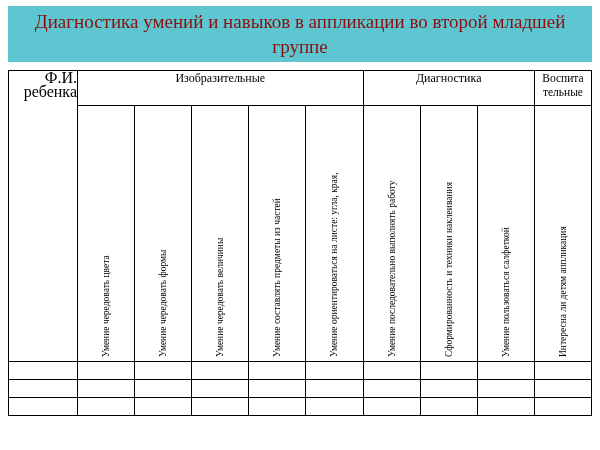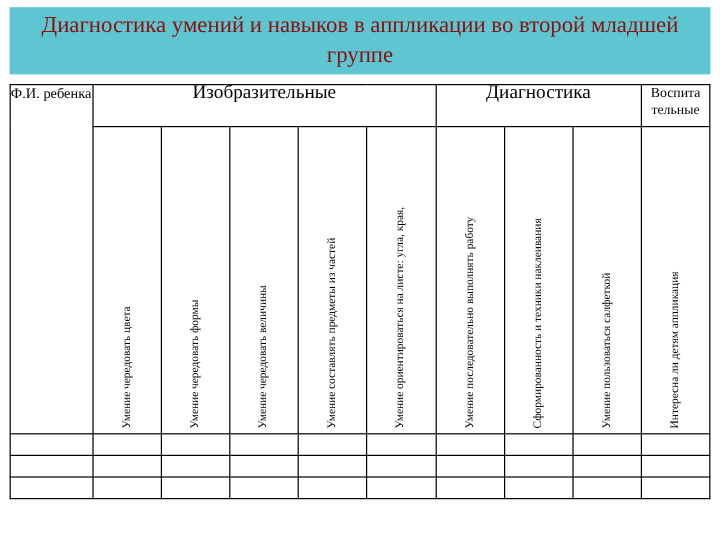--- a/index.html
+++ b/index.html
@@ -50,30 +50,30 @@
   }
   table.diag td, table.diag th {
     border: 1px solid #000000;
     padding: 0;
     vertical-align: top;
     font-weight: normal;
   }
   .hdr-name {
     width: 68px;
     font-family: "Liberation Serif", serif;
-    font-size: 12px;
+    font-size: 16px;
     font-weight: bold;
     padding: 4px 3px;
     vertical-align: top;
-    text-align: left;
+    text-align: right;
     line-height: 14px;
   }
   .hdr-group {
     font-family: "Liberation Serif", serif;
-    font-size: 16px;
+    font-size: 12px;
     font-weight: bold;
     text-align: center;
     height: 34px;
     vertical-align: middle;
     line-height: 14px;
   }
   .hdr-group.small {
     font-size: 11.5px;
   }
   .vcell {

